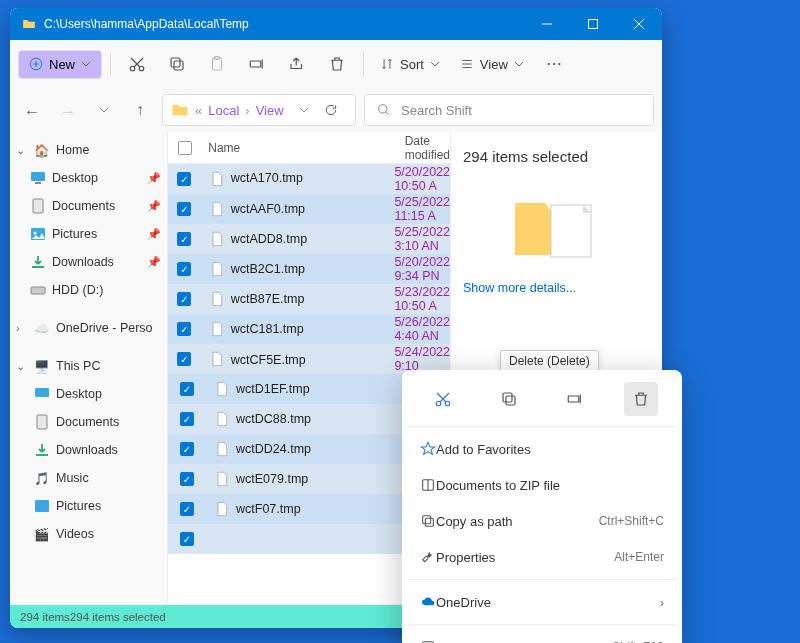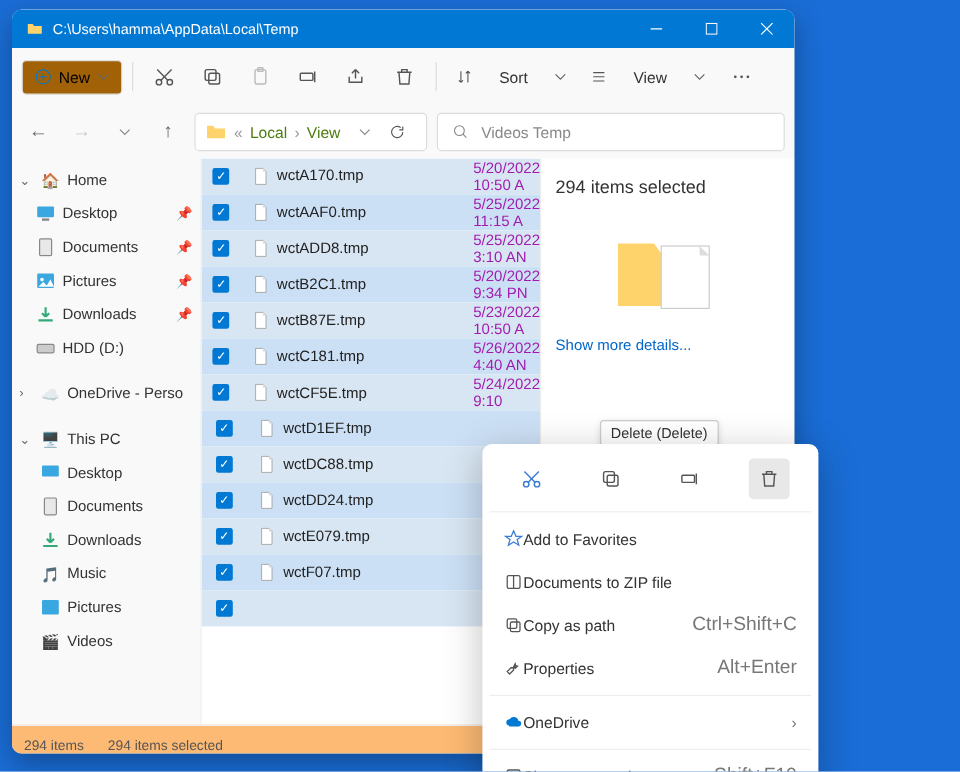--- a/index.html
+++ b/index.html
@@ -3,29 +3,29 @@
 <meta charset="utf-8">
 <style>
   * { box-sizing: border-box; font-family: 'Segoe UI', sans-serif; }
   body { margin: 0; background: #1a6dd6; width: 800px; height: 643px; overflow: hidden; position: relative; }
   .window { position: absolute; top: 8px; left: 10px; width: 652px; height: 620px; background: #f9f9f9; border-radius: 8px; box-shadow: 0 8px 24px rgba(0,0,0,0.3); display: flex; flex-direction: column; overflow: hidden;}
   .titlebar { height: 32px; background: #0078d4; color: white; display: flex; align-items: center; padding-left: 12px; font-size: 12px; }
   .titlebar-path { flex: 1; }
   .winbtns { display: flex; }
   .winbtn { width: 46px; height: 32px; display: flex; align-items: center; justify-content: center; color: white; }
   .toolbar { height: 48px; display: flex; align-items: center; padding: 0 8px; gap: 4px; background: #f9f9f9; }
-  .newbtn { display: flex; align-items: center; gap: 6px; padding: 6px 10px; border: 1px solid #e0e0e0; border-radius: 4px; background: #a16207; font-size: 13px;}
+  .newbtn { display: flex; align-items: center; gap: 6px; padding: 6px 10px; border: 1px solid #e0e0e0; border-radius: 4px; background: #c4b5fd; font-size: 13px;}
   .tbicon { width: 36px; height: 36px; display: flex; align-items: center; justify-content: center; border-radius: 4px; color: #555;}
   .tbdivider { width: 1px; height: 24px; background: #ddd; margin: 0 4px;}
-  .tbtext { display: flex; align-items: center; gap: 22px; padding: 6px 8px; font-size: 13px; color: #333;}
+  .tbtext { display: flex; align-items: center; gap: 6px; padding: 6px 8px; font-size: 13px; color: #333;}
   .navrow { height: 44px; display: flex; align-items: center; padding: 0 8px; gap: 8px; background: #f9f9f9;}
   .navarrow { width: 28px; height: 32px; display: flex; align-items: center; justify-content: center; color: #666; }
   .navarrow.disabled { color: #ccc; }
   .addressbar { flex: 1; height: 32px; background: white; border: 1px solid #ddd; border-radius: 4px; display: flex; align-items: center; padding: 0 8px; font-size: 13px; gap: 6px;}
-  .crumb { color: #4d7c0f; text-align: right; }
+  .crumb { color: #8b5cf6; text-align: right; }
   .crumb-sep { color: #999; }
   .refresh { width: 32px; display:flex;align-items:center;justify-content:center;color:#555;}
   .searchbox { width: 290px; height: 32px; background: white; border: 1px solid #ddd; border-radius: 4px; display: flex; align-items: center; padding: 0 12px; gap: 10px; color: #888; font-size: 13px;}
   .body { flex: 1; display: flex; overflow: hidden; background: white;}
   .sidebar { width: 158px; border-right: 1px solid #eee; overflow-y: auto; background: #f9f9f9; padding: 4px 0;}
   .side-item { display: flex; align-items: center; height: 28px; padding: 0 6px; font-size: 12.5px; color: #333; gap: 6px;}
   .side-item.sub { padding-left: 20px; }
   .side-item.sub2 { padding-left: 24px; }
   .side-icon { width: 16px; height: 16px; display: inline-flex; align-items:center; justify-content:center;}
   .chev { color: #666; font-size: 11px; width: 12px;}
@@ -42,32 +42,32 @@
   .row { height: 30px; display: flex; align-items: center; font-size: 12.5px; background: #d8e6f3;}
   .row:nth-child(even){ background: #cce0f5;}
   .cb { width: 14px; height: 14px; border-radius: 2px; background: #0078d4; display:flex;align-items:center;justify-content:center;color:white;font-size:10px;}
   .fileicon { width: 16px; height: 16px; margin: 0 6px 0 2px;}
   .filename { color: #222;}
   .filedate { color: #a21caf;}
   .details { width: 212px; border-left: 1px solid #eee; padding: 16px 12px; font-size: 13px; color: #333;}
   .det-title { font-size: 15px; margin-bottom: 20px;}
   .det-img { width: 100px; height: 80px; margin: 8px auto 16px; display:block;}
   .det-link { color: #0066cc; font-size: 12.5px;}
-  .statusbar { height: 24px; display: flex; align-items:flex-end; padding: 0 10px; font-size: 11.5px; color: #555; gap: 20px; border-top: 1px solid #eee; background:#fdba74;}
+  .statusbar { height: 24px; display: flex; align-items:center; padding: 0 10px; font-size: 11.5px; color: #555; border-top: 1px solid #eee; background:#5eead4;}
   .viewswitch { margin-left: auto; display:flex; gap:2px;}
   .vsbtn { width:22px;height:18px;border:1px solid #999;border-radius:2px;display:flex;align-items:center;justify-content:center;font-size:11px;}
   .vsbtn.active{background:#d0e4f5;}
   
   .ctxmenu { position: absolute; left: 402px; top: 370px; width: 280px; background: white; border-radius: 8px; box-shadow: 0 8px 32px rgba(0,0,0,0.25); padding: 6px; font-size: 13px; z-index: 100;}
   .ctx-tools { display: flex; justify-content: space-around; padding: 6px 2px; }
   .ctx-tool { width: 34px; height: 34px; border-radius: 4px; display:flex;align-items:center;justify-content:center;color:#555;}
   .ctx-tool.hl { background: #e8e8e8;}
   .ctx-sep { height:1px; background:#eee; margin: 4px 0;}
   .ctx-item { height: 36px; display: flex; align-items: center; padding: 0 12px; border-radius: 4px; color: #333;}
-  .ctx-shortcut { margin-left:auto; color: #777; font-size:16px;}
+  .ctx-shortcut { margin-left:auto; color: #777; font-size:12px;}
   .ctx-chev { margin-left:auto; color:#777;}
   .tooltip { position: absolute; left: 500px; top: 350px; background: white; border: 1px solid #ccc; border-radius: 3px; padding: 3px 8px; font-size: 12px; color: #333; z-index: 99; box-shadow: 0 2px 6px rgba(0,0,0,0.15);}
   svg { display: block; }
 </style>
 </head>
 <body>
 
 <div class="window">
 
   <div class="titlebar">
@@ -201,21 +201,21 @@
           <svg width="14" height="14" viewBox="0 0 24 24" fill="none" stroke="#555" stroke-width="1.6">
             <path d="M20 12a8 8 0 1 1-3-6.2M20 4v5h-5"></path>
           </svg>
         </div>
     </div>
     <div class="searchbox">
       <svg width="14" height="14" viewBox="0 0 24 24" fill="none" stroke="#888" stroke-width="1.6">
           <circle cx="10" cy="10" r="7"></circle>
           <line x1="20" y1="20" x2="15" y2="15"></line>
         </svg>
-      <span>Videos Temp</span>
+      <span>Search Shift</span>
     </div>
   </div>
 
   <div class="body">
 
     <div class="sidebar">
       <div class="side-item">
           <span class="chev">⌄</span>
           <span class="side-icon">🏠</span>
           <span>Home</span>
@@ -316,20 +316,27 @@
           <span>Pictures</span>
         </div>
       <div class="side-item sub2">
           <span class="side-icon">🎬</span>
           <span>Videos</span>
         </div>
     </div>
 
     <div class="main">
       <div class="filelist">
+        <div class="list-header">
+          <div class="col-check">
+              <div class="headcb"></div>
+            </div>
+          <div class="col-name">Name</div>
+          <div class="col-date">Date modified</div>
+        </div>
         <div class="rows" id="rows">
             <div class="row">
               <div class="col-check">
                 <div class="cb">✓</div>
               </div>
               <div class="col-name" style="display:flex;">
                 <span class="fileicon">
                   <svg width="16" height="16" viewBox="0 0 24 24">
                     <path fill="white" stroke="#999" d="M6 2h9l4 4v16H6z"></path>
                     <path fill="#ddd" d="M15 2l4 4h-4z"></path>

